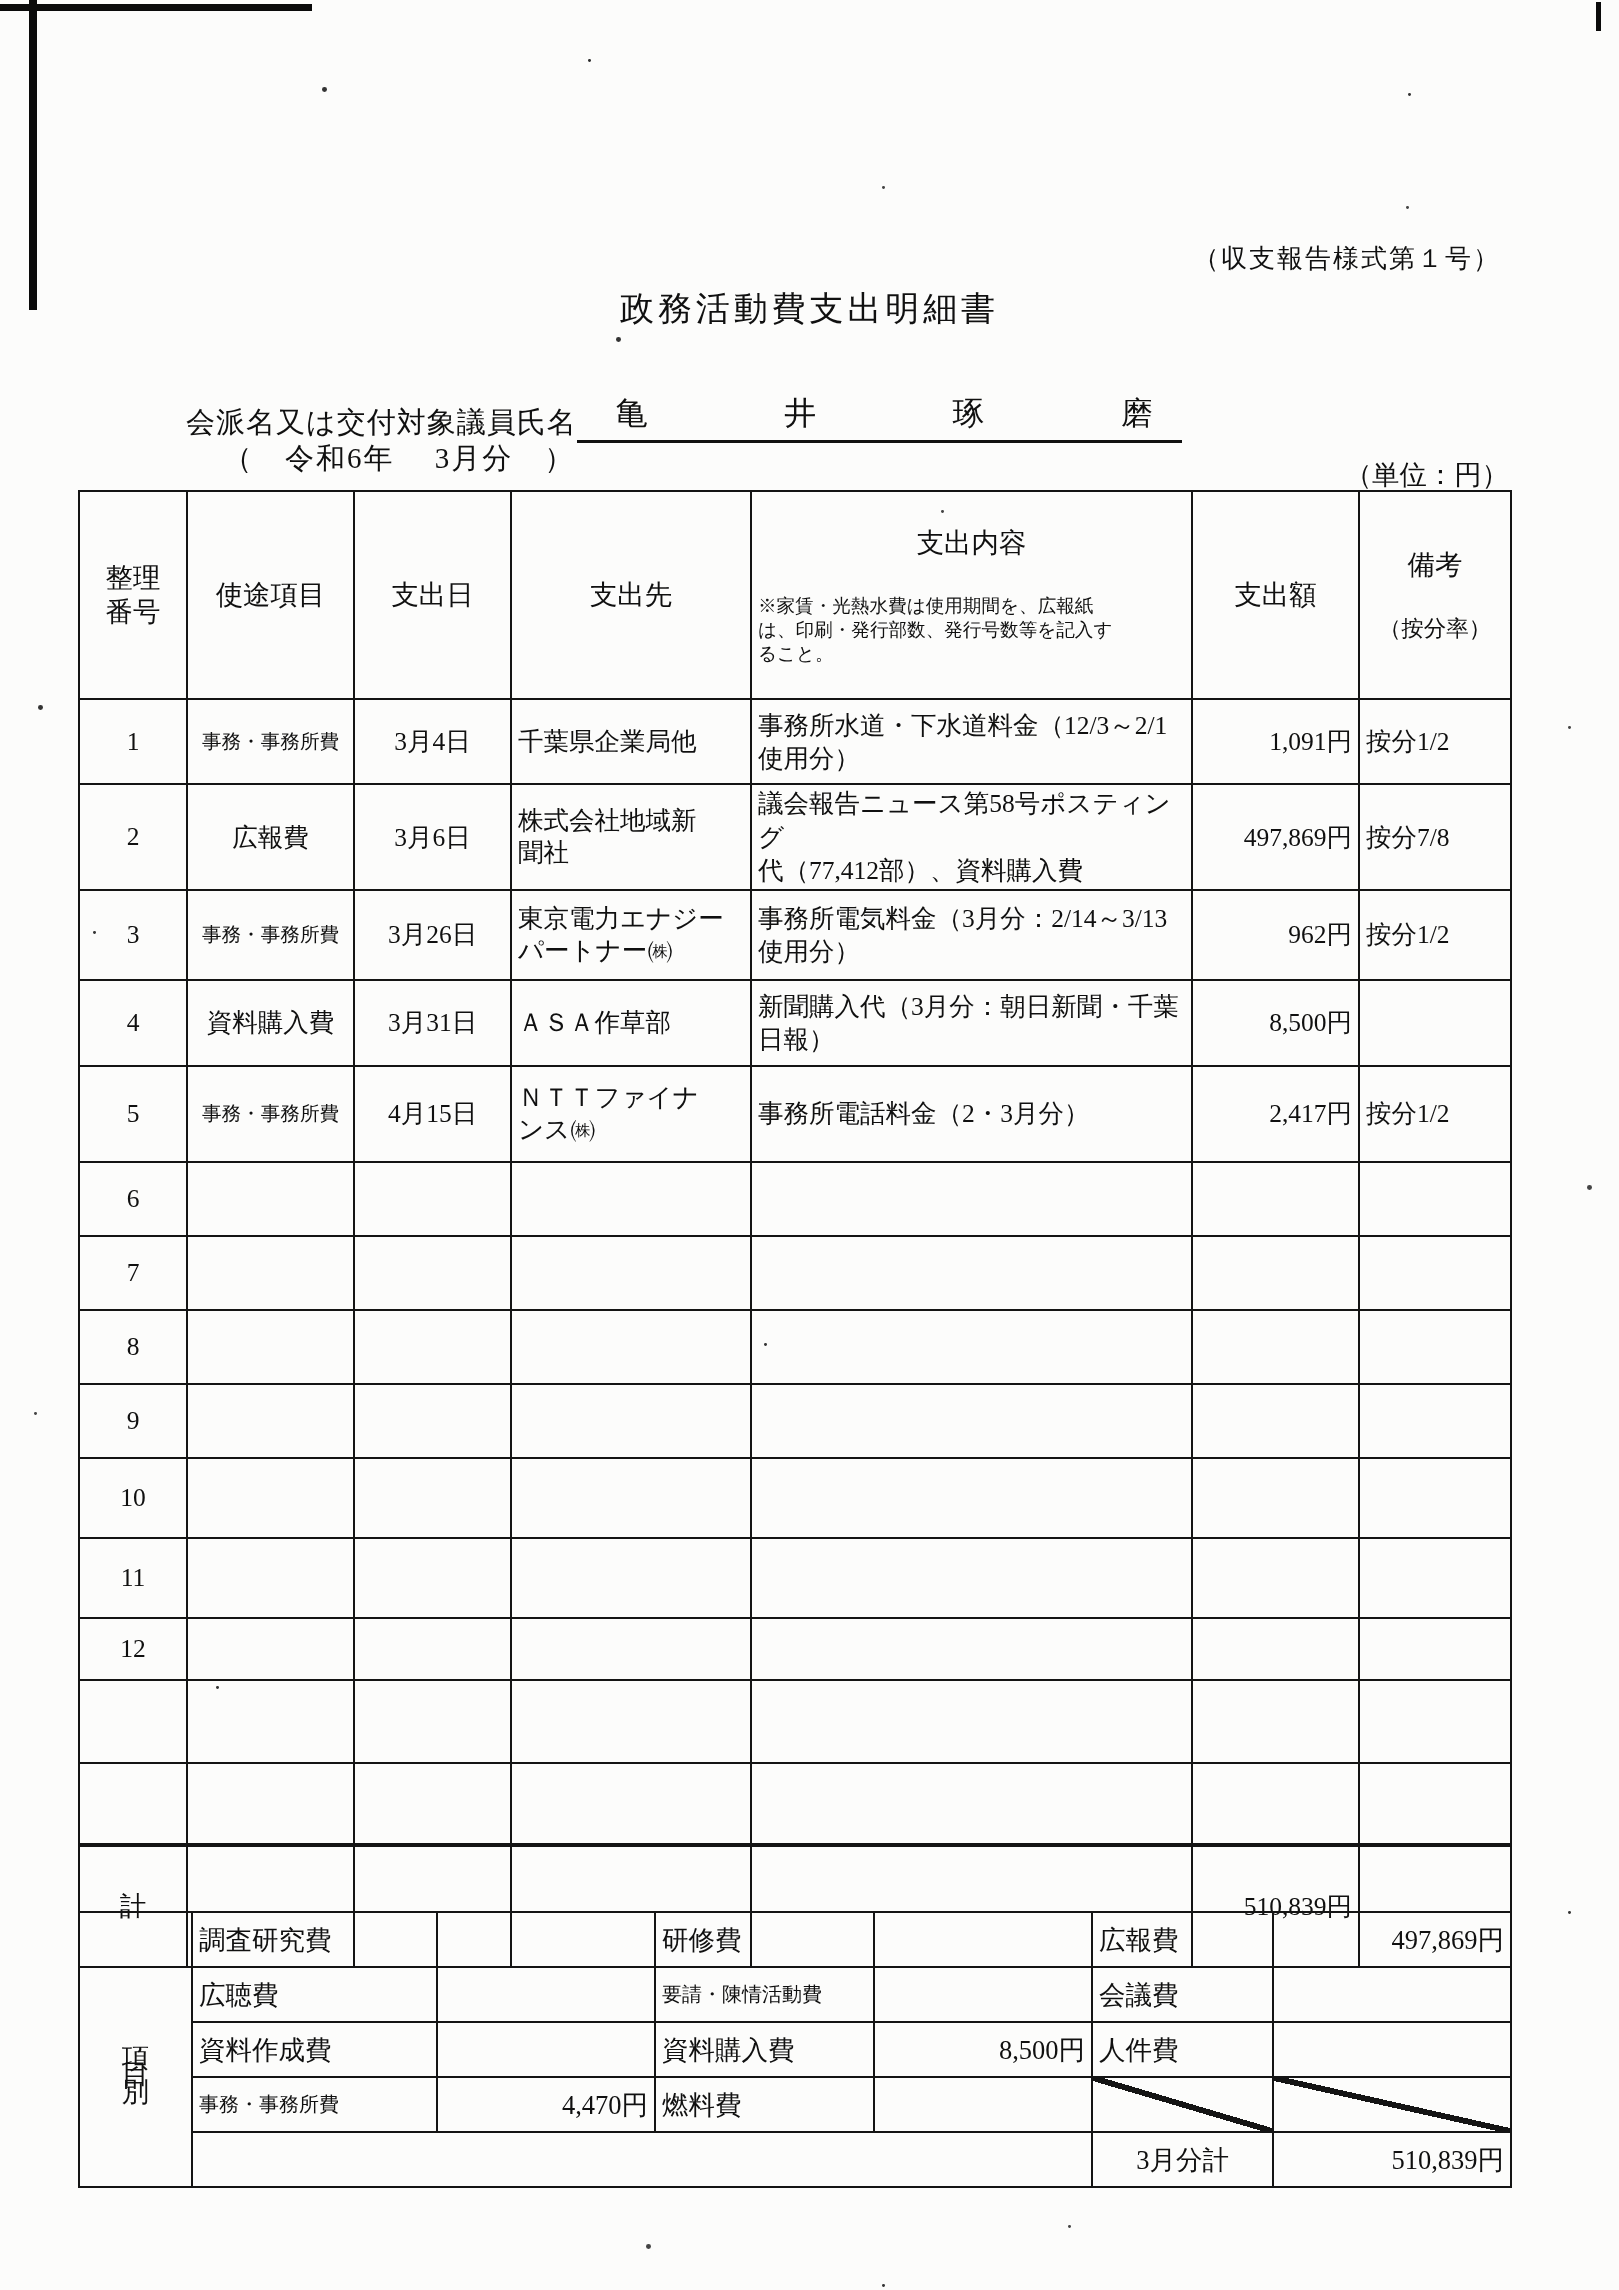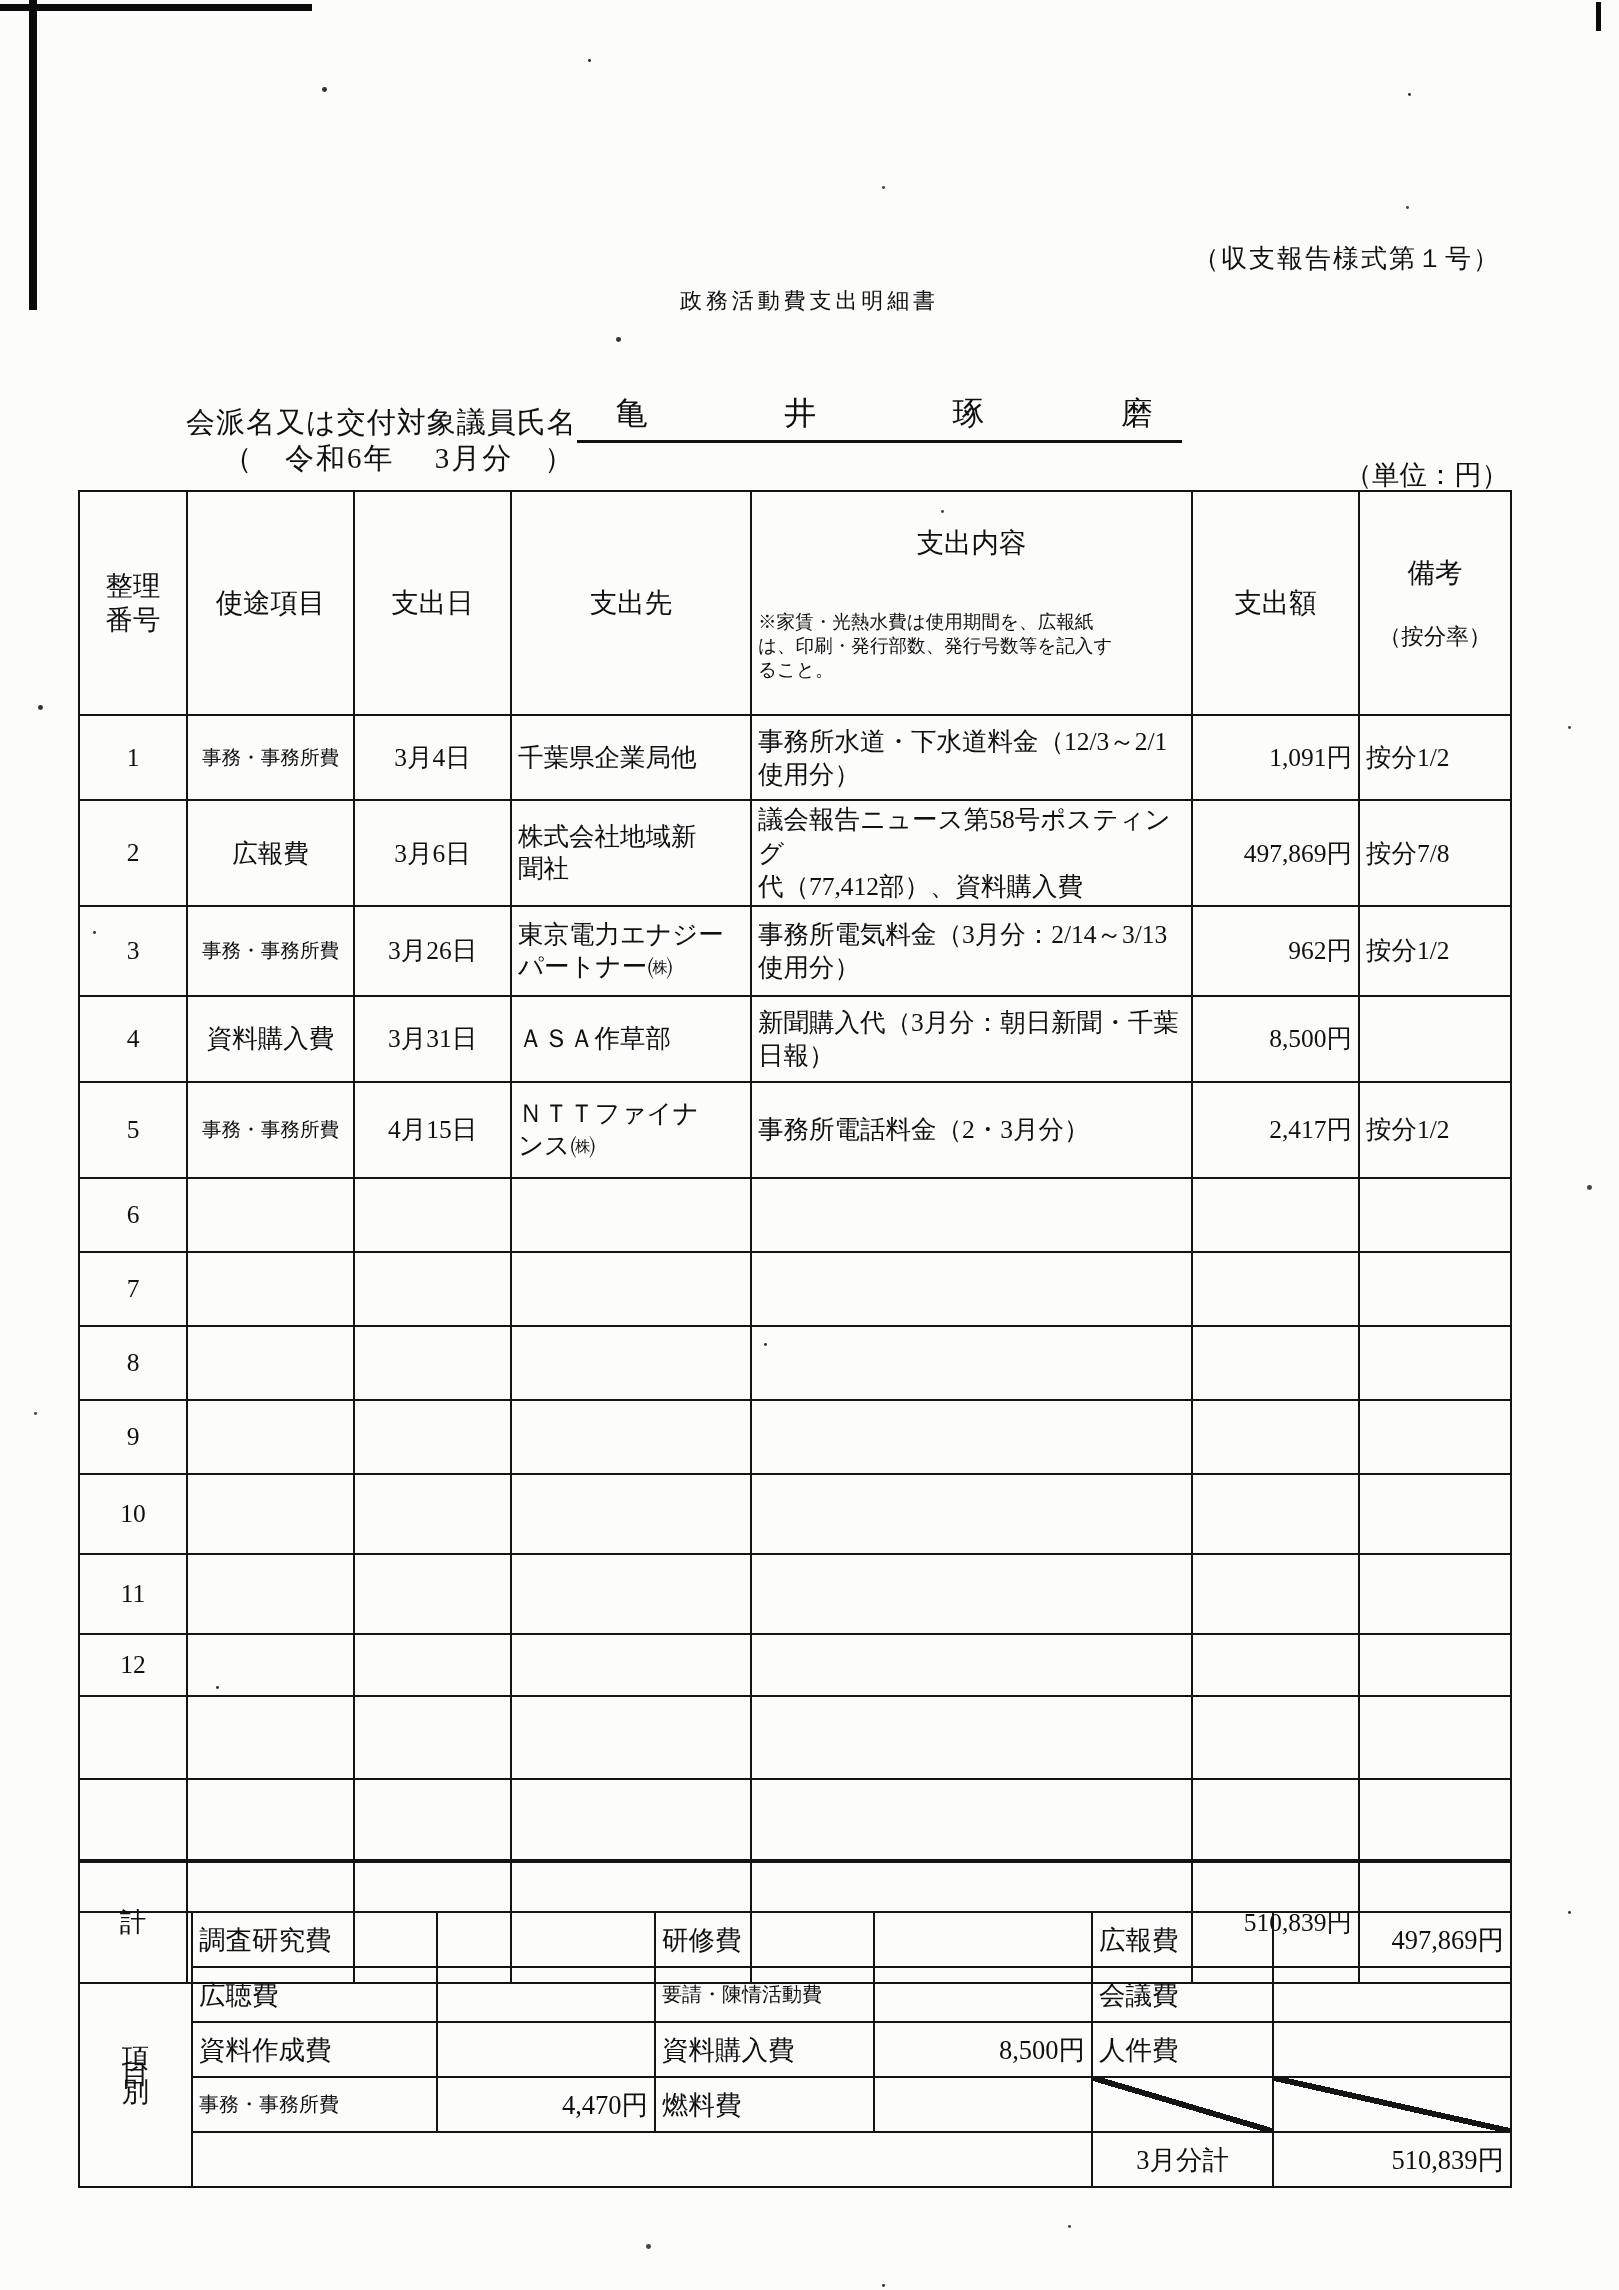--- a/index.html
+++ b/index.html
@@ -19,40 +19,40 @@
   .mark-tr{position:absolute;left:1596px;top:2px;width:4.9px;height:29px;background:#0b0b0b;}
   .speckles{position:absolute;left:588px;top:59px;width:2.9px;height:2.9px;border-radius:50%;background:#2a2a2a;
     box-shadow:-265px 29px 0 1px #333, 820px 34px 0 0 #333, 294px 127px 0 0 #444,
     29px 279px 0 1px #333, 353px 451px 0 0 #444, -549px 647px 0 1px #333,
     980px 667px 0 0 #444, -495px 872px 0 0 #333, 1000px 1127px 0 1px #444,
     176px 1284px 0 0 #333, -554px 1353px 0 0 #444, 980px 1852px 0 0 #333,
     59px 2186px 0 1px #444, 294px 2225px 0 0 #333, 480px 2166px 0 0 #444,
     -372px 1627px 0 0 #333, 818px 147px 0 0 #444;}
 
   .form-code{position:absolute;top:241px;right:118px;font-size:26px;letter-spacing:2px;}
-  .title{position:absolute;top:286px;left:0;width:100%;text-align:center;font-size:22px;font-weight:normal;letter-spacing:3.9px;margin:0;}
+  .title{position:absolute;top:286px;left:0;width:100%;text-align:center;font-size:34px;font-weight:normal;letter-spacing:3.9px;margin:0;}
 
   .name-line{position:absolute;top:392px;left:186px;width:996px;display:flex;align-items:flex-end;}
   .name-label{font-size:29px;white-space:nowrap;letter-spacing:1px;text-align:center;}
   .name-area{flex:1;display:flex;justify-content:space-between;border-bottom:3.9px solid #111;
     padding:0 29px 3.9px 39px;font-size:32px;}
   .period{position:absolute;top:439px;left:223px;font-size:29px;letter-spacing:2px;}
   .unit{position:absolute;top:457px;right:110px;font-size:27.4px;}
 
   
   table.sheet{border-collapse:collapse;table-layout:fixed;position:absolute;left:78px;background:transparent;}
   table.sheet td, table.sheet th{border:2px solid #141414;padding:2px 5.9px;overflow:hidden;}
   table.sheet{border:2.9px solid #141414;}
   .main{top:490px;width:1431px;}
   .main thead tr{height:132px;}
   .main th{font-weight:normal;text-align:center;font-size:27.4px;white-space:pre-line;vertical-align:middle;}
   .h-no{font-size:25.5px;line-height:1.25;}
   .h-desc{vertical-align:top;padding-top:3.9px;}
   .h-desc .dt{text-align:center;font-size:27.4px;}
-  .h-desc .dn{text-align:left;font-size:18.6px;line-height:1.28;white-space:pre-line;margin-top:18px;}
+  .h-desc .dn{text-align:left;font-size:18.6px;line-height:1.28;white-space:pre-line;margin-top:2px;}
   .h-note{font-size:26.5px;line-height:1.2;margin-top:28px;}
   .h-note .sub{font-size:22.5px;}
 
   .main td{vertical-align:middle;font-size:25.5px;}
   .c-no{text-align:center;font-family:"Liberation Serif","DejaVu Serif",serif;}
   .c-item{text-align:center;}
   .c-item.small{font-size:19.6px;letter-spacing:0;padding:2px 2px;}
   .c-date{text-align:center;font-size:26.5px;}
   .c-payee{text-align:left;font-size:26.5px;white-space:pre-line;line-height:1.25;padding-left:7.8px;}
   .c-desc{text-align:left;font-size:21.6px;white-space:pre-line;line-height:1.3;padding:3.9px 7.8px;}

